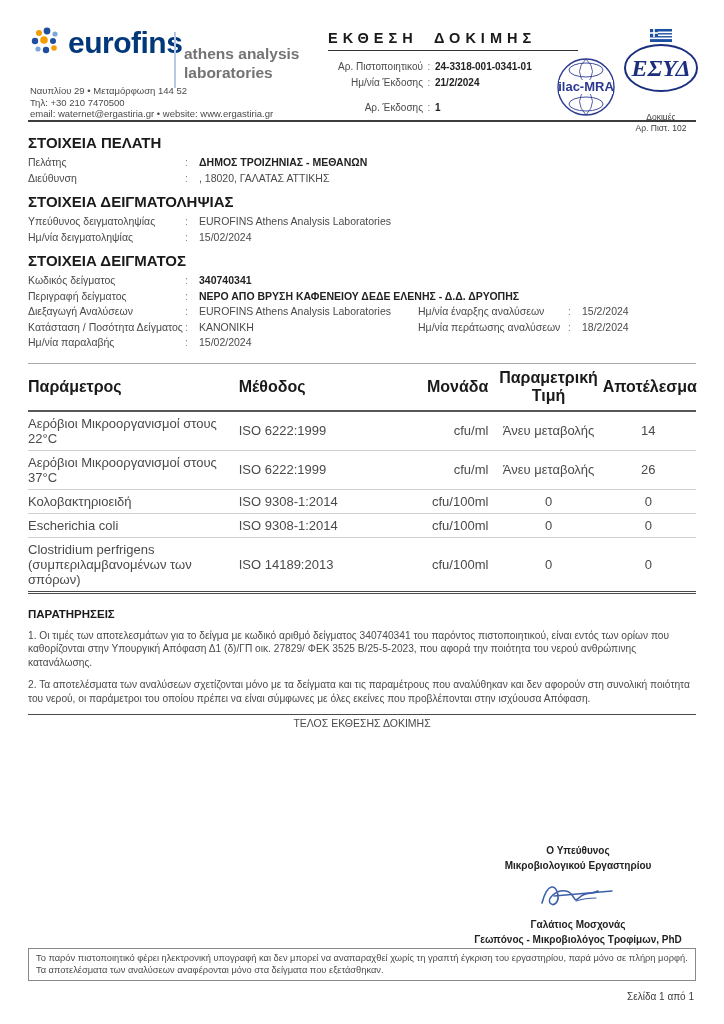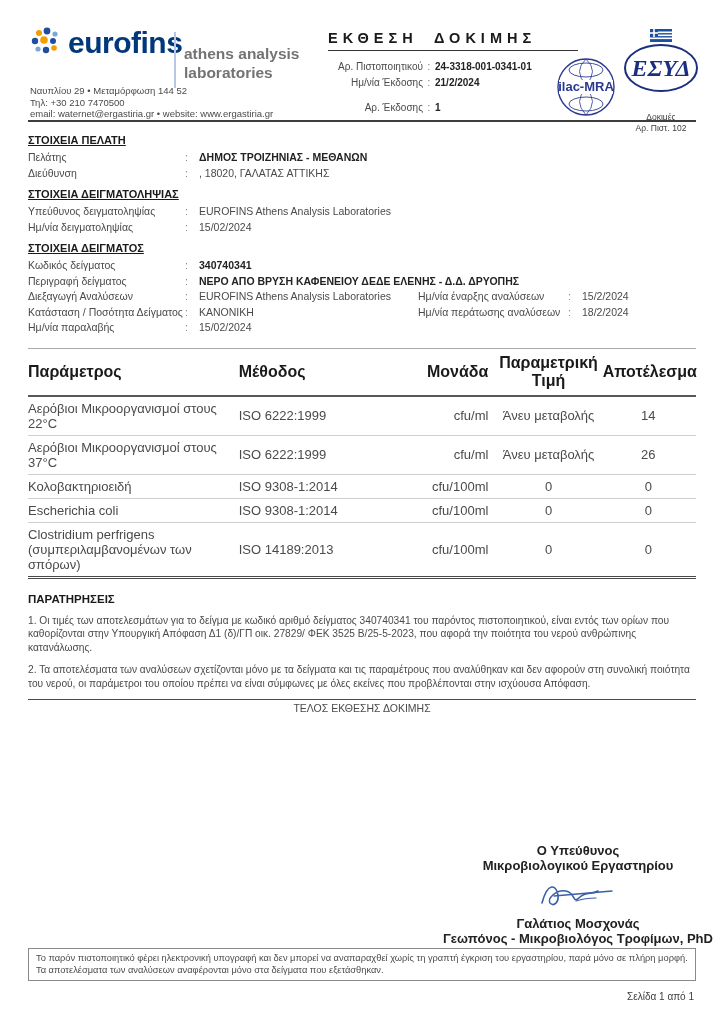--- a/index.html
+++ b/index.html
@@ -24,21 +24,21 @@
 
   .seals{position:absolute;right:24px;top:28px;display:flex;align-items:center;}
   .seal-ilac{margin-top:12px;}
   .esyd-wrap{margin-left:6px;text-align:center;}
   .seal-caption{font-size:8.5px;color:#3c3c3c;line-height:11px;margin-top:14px;}
 
   .header-rule{position:absolute;left:28px;right:28px;top:120px;height:0;border-top:2px solid #3d3d3d;}
 
   
   .content{position:absolute;left:28px;right:28px;top:127px;}
-  .sec-title{font-size:11px;font-weight:700;color:#1a1a1a;margin:7px 0 4px 0;text-decoration:underline;}
+  .sec-title{font-size:15px;font-weight:700;color:#1a1a1a;margin:7px 0 4px 0;}
   .sec .row{position:relative;display:flex;font-size:10.5px;line-height:15.5px;color:#4a4a4a;}
   .sec .lab{width:157px;flex:none;}
   .sec .col{width:10px;flex:none;color:#888;}
   .sec .val{margin-left:4px;}
   .val.bold{font-weight:700;color:#222;}
   .rfield{position:absolute;left:390px;top:0;display:flex;}
   .rfield .rlab{width:150px;flex:none;}
   .rfield .rcol{width:10px;flex:none;color:#888;}
   .rfield .rval{margin-left:4px;}
 
@@ -53,21 +53,21 @@
   table.results th:nth-child(4),table.results td:nth-child(4){width:16%;text-align:center;}
   table.results th:nth-child(5),table.results td:nth-child(5){width:14%;text-align:center;}
 
   
   .remarks-title{font-size:11.5px;font-weight:700;color:#1a1a1a;margin:14px 0 0 0;}
   .remark{font-size:10.2px;color:#4a4a4a;line-height:13.5px;margin-top:9px;}
   .end-rule{margin-top:9px;border-top:1.5px solid #4a4a4a;}
   .end-note{font-size:10.5px;color:#4a4a4a;text-align:center;padding-top:2px;}
 
   
-  .signature{position:absolute;left:438px;top:843px;width:280px;text-align:center;font-size:13px;font-weight:700;color:#222;line-height:15px;}
+  .signature{position:absolute;left:438px;top:843px;width:280px;text-align:center;font-size:10px;font-weight:700;color:#222;line-height:15px;}
   .sig-img{margin:2px auto 0 auto;height:38px;}
 
   
   .footer-box{position:absolute;left:28px;right:28px;top:948px;border:1px solid #8a8a8a;padding:3px 7px 4px 7px;font-size:9.3px;color:#4a4a4a;line-height:12px;}
   .page-number{position:absolute;right:30px;top:991px;font-size:10px;color:#3c3c3c;}
 </style>
 </head>
 <body>
 
 <div class="page">

